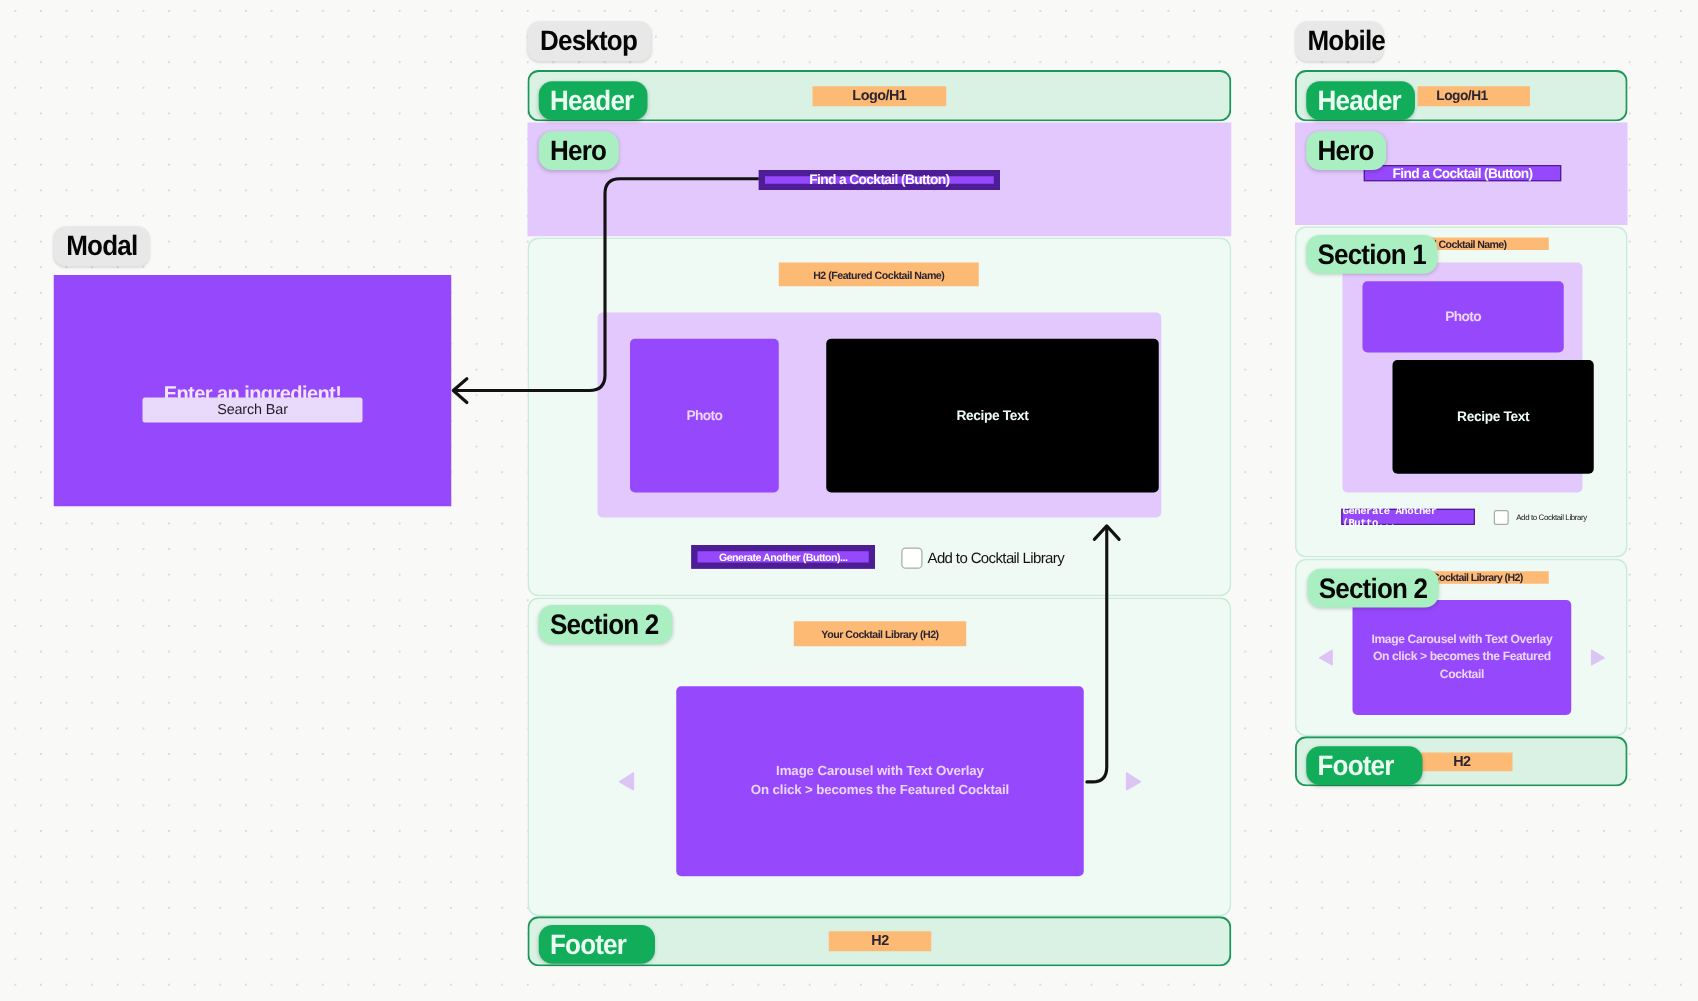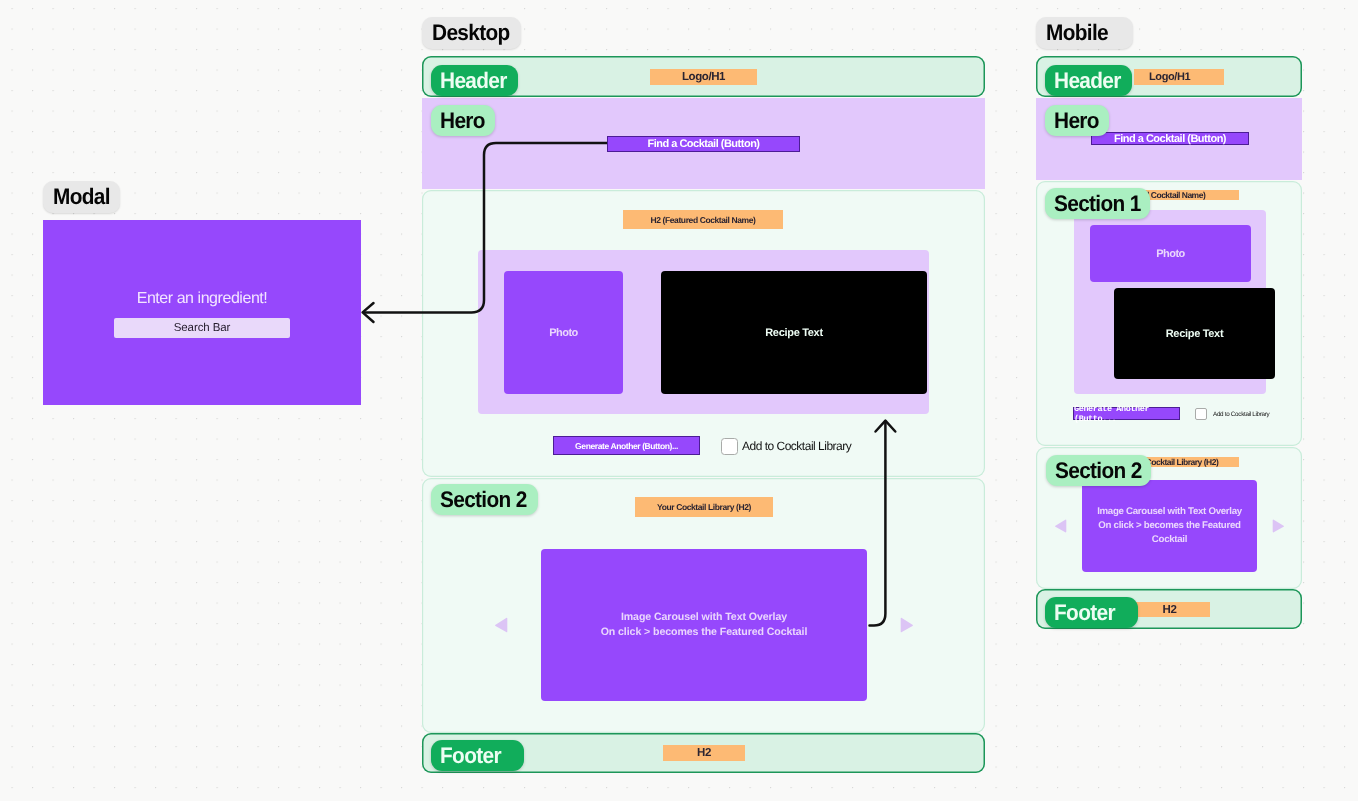--- a/index.html
+++ b/index.html
@@ -16,38 +16,38 @@
   .abs{position:absolute;box-sizing:border-box;}
   
   .frame-title{
     background:#e8e8e8;color:#050505;border-radius:10px;
     font-size:22.5px;font-weight:700;letter-spacing:-0.7px;height:30px;line-height:30.5px;
     padding:16px 10px;white-space:nowrap;display:flex;align-items:center;
     box-shadow:0 1px 2px rgba(0,0,0,.13);
   }
   .frame-title>span{display:inline-block;transform:scaleX(0.925);transform-origin:left center;}
   .frame-title.w-desktop{width:99px;}
-  .frame-title.w-mobile{width:97px;}
+  .frame-title.w-mobile{width:71px;}
   .frame-title.w-modal{width:77px;}
   
   .band{border-radius:9px;}
   .band.outline{box-shadow:0 0 0 1.5px #1d9659 inset;}
   .band.thin{box-shadow:0 0 0 1.2px #c9ecda inset;}
   
   .tag{z-index:5;border-radius:11px;font-size:22.5px;font-weight:700;height:31px;line-height:31.5px;
      padding:0 9px;white-space:nowrap;box-shadow:0 1px 3px rgba(0,0,0,.18);letter-spacing:-0.7px;
      display:flex;align-items:center;}
   .tag>span{display:inline-block;transform:scaleX(0.925);transform-origin:left center;}
   .tag.w-header{width:87px;}  .tag.w-hero{width:64px;}
   .tag.w-main{width:162px;}   .tag.w-sec{width:105px;} .tag.w-sec2d{width:107px;}
   .tag.w-footer{width:93px;}
   .tag-dark{background:#11ad5b;color:#ecfdf2;}
   .tag-light{background:#aaefc1;color:#070707;}
   .chip-lilac{background:#fdba74;color:#2b2431;display:flex;align-items:center;justify-content:center;font-weight:700;letter-spacing:-0.4px;}
-  .btn-purple{background:#9648fc;border:1px solid #4c1d95;color:#fff;display:flex;align-items:center;justify-content:center;font-weight:700;letter-spacing:-0.4px;}
+  .btn-purple{background:#9648fc;border:5px solid #4c1d95;color:#fff;display:flex;align-items:center;justify-content:center;font-weight:700;letter-spacing:-0.4px;}
   .box-purple{background:#9648fc;color:#ead6fd;display:flex;align-items:center;justify-content:center;font-weight:700;letter-spacing:-0.3px;}
   .box-green{background:#000000;color:#edfcf3;display:flex;align-items:center;justify-content:center;font-weight:700;letter-spacing:-0.3px;margin-left:24px;}
   .checkbox{background:#fff;border:1.8px solid #a9aba9;border-radius:3.5px;}
   svg{position:absolute;overflow:visible;}
 </style>
 </head>
 <body>
 
 <div class="abs frame-title w-desktop" style="left:422px;top:17px;">
     <span>Desktop</span>
@@ -100,21 +100,21 @@
       <span>Footer</span>
     </div>
   <div class="abs chip-lilac" style="left:241px;top:689px;width:82px;height:16px;font-size:11.5px;">H2</div>
 
 </div>
 
 <div class="abs frame-title w-modal" style="left:43px;top:181px;">
     <span>Modal</span>
   </div>
 <div class="abs" style="left:43px;top:220px;width:318px;height:185px;background:#9648fc;">
-  <div class="abs" style="left:0;top:69px;width:318px;height:19px;line-height:19px;text-align:center;font-size:16px;font-weight:400;letter-spacing:-0.45px;color:#f3e5ff;">Enter an ingredient!</div>
+  <div class="abs" style="left:0;top:86px;width:318px;height:19px;line-height:19px;text-align:center;font-size:16px;font-weight:700;letter-spacing:-0.45px;color:#f3e5ff;">Enter an ingredient!</div>
   <div class="abs" style="left:71px;top:98px;width:176px;height:20px;background:#e9d9fa;border-radius:2px;display:flex;align-items:center;justify-content:center;font-size:11.5px;font-weight:400;letter-spacing:-0.1px;color:#231b2b;">Search Bar</div>
 </div>
 
 <svg style="left:0;top:0;width:1358px;height:801px;z-index:3;">
   <path d="M 607 143 L 496 143 Q 484 143 484 155 L 484 300 Q 484 312.4 471.5 312.4 L 363.6 312.4" fill="none" stroke="#121212" stroke-width="2.5" stroke-linecap="butt"></path>
   <path d="M 373.5 303 L 362.6 312.4 L 373.5 322" fill="none" stroke="#121212" stroke-width="2.5" stroke-linecap="round" stroke-linejoin="round"></path>
 </svg>
 <svg style="left:0;top:0;width:1358px;height:801px;z-index:3;">
   <path d="M 869.5 625.5 L 874 625.5 Q 885.4 625.5 885.4 613.5 L 885.4 421.6" fill="none" stroke="#121212" stroke-width="2.5" stroke-linecap="round"></path>
   <path d="M 875.5 431.5 L 885.4 420.7 L 895.3 431.5" fill="none" stroke="#121212" stroke-width="2.5" stroke-linecap="round" stroke-linejoin="round"></path>

